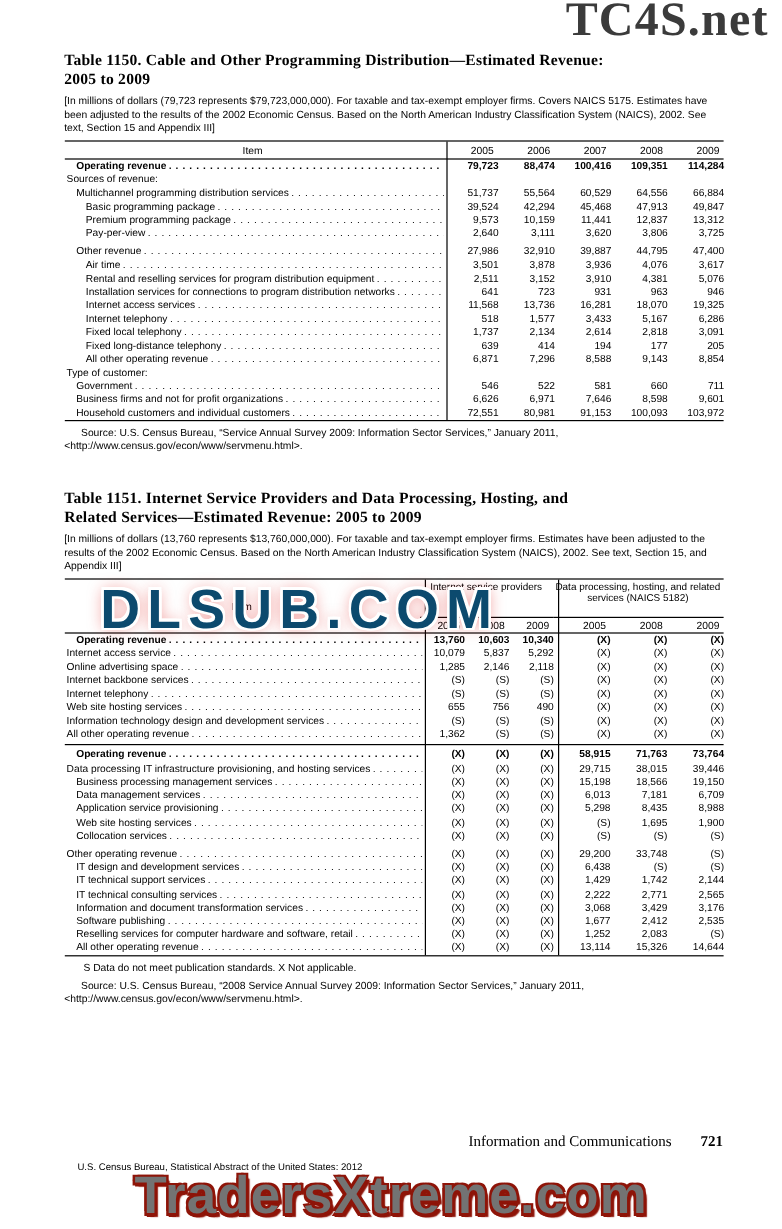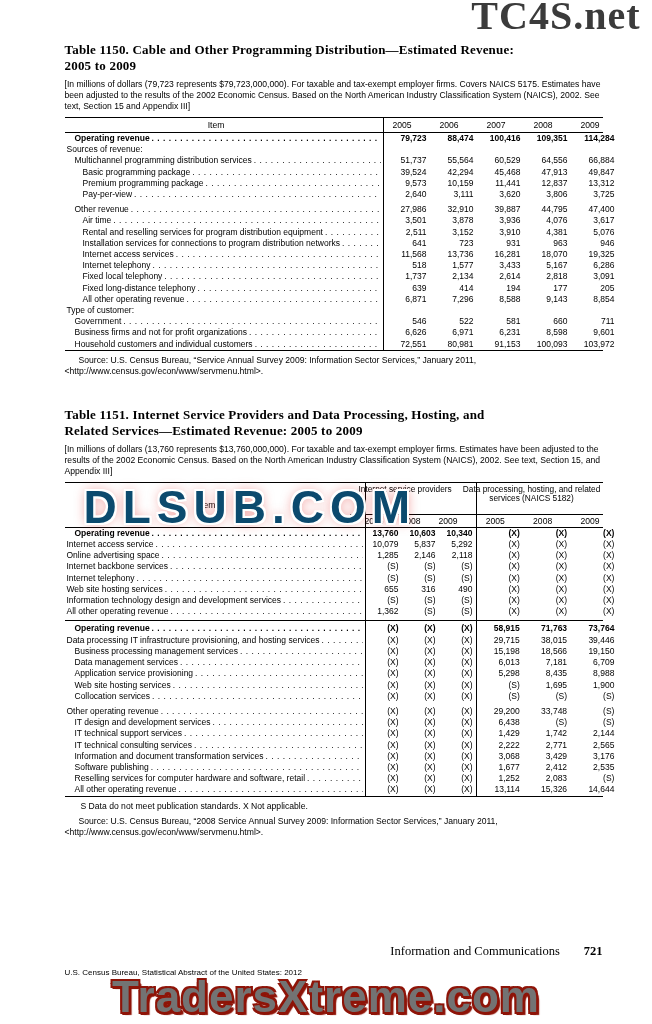--- a/index.html
+++ b/index.html
@@ -2,21 +2,21 @@
 <html><head>
 <meta charset="utf-8">
 <style>
   * { margin:0; padding:0; box-sizing:border-box; }
   html,body { background:#ffffff; }
   .page {
     position:relative; width:637px; height:1024px; margin:0 auto;
     background:#ffffff; color:#000; overflow:hidden;
     font-family:"Liberation Sans", sans-serif;
   }
-  .content { position:absolute; left:57px; right:42px; top:0; }
+  .content { position:absolute; left:46px; right:42px; top:0; }
 
   
   .tbl-title { font-family:"Liberation Serif", serif; font-weight:bold; font-size:13px; line-height:16px; letter-spacing:0.2px; }
   .headnote { font-size:8.6px; line-height:11px; margin-top:5px; }
   .sec1150 { padding-top:42px; }
   .sec1151 { margin-top:30px; }
 
   
   .dtable { position:relative; border-top:1.5px solid #000; border-bottom:1px solid #000; margin-top:5px; }
   .vline { position:absolute; top:0; bottom:0; width:1px; background:#000; }
@@ -283,21 +283,21 @@
               <div class="tval v47">660</div>
               <div class="tval v47">711</div>
             </div>
             <div class="trow">
               <div class="tlabel i1">
                 <span class="lt">Business firms and not for profit organizations</span>
                 <span class="dots"></span>
               </div>
               <div class="tval v47">6,626</div>
               <div class="tval v47">6,971</div>
-              <div class="tval v47">6,231</div>
+              <div class="tval v47">7,646</div>
               <div class="tval v47">8,598</div>
               <div class="tval v47">9,601</div>
             </div>
             <div class="trow">
               <div class="tlabel i1">
                 <span class="lt">Household customers and individual customers</span>
                 <span class="dots"></span>
               </div>
               <div class="tval v47">72,551</div>
               <div class="tval v47">80,981</div>
@@ -403,21 +403,21 @@
               <div class="tval v48">(X)</div>
               <div class="tval v48">(X)</div>
               <div class="tval v48">(X)</div>
             </div>
             <div class="trow">
               <div class="tlabel i0">
                 <span class="lt">Web site hosting services</span>
                 <span class="dots"></span>
               </div>
               <div class="tval v37">655</div>
-              <div class="tval v37">316</div>
+              <div class="tval v37">756</div>
               <div class="tval v37">490</div>
               <div class="tval v48">(X)</div>
               <div class="tval v48">(X)</div>
               <div class="tval v48">(X)</div>
             </div>
             <div class="trow">
               <div class="tlabel i0">
                 <span class="lt">Information technology design and development services</span>
                 <span class="dots"></span>
               </div>

